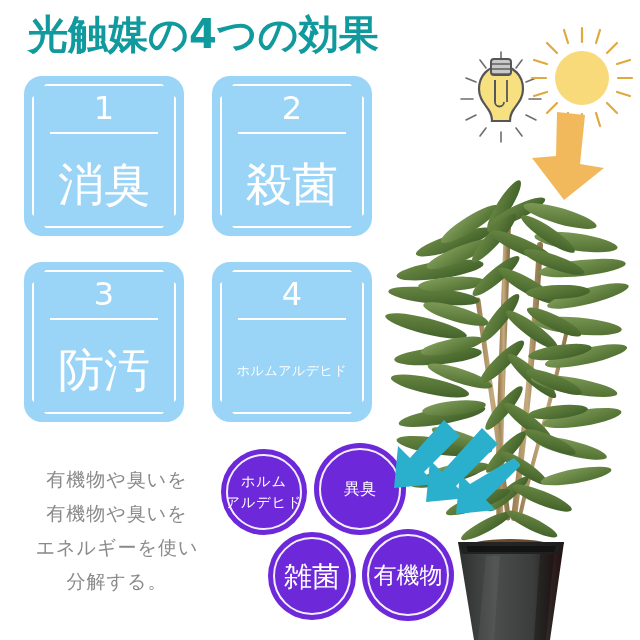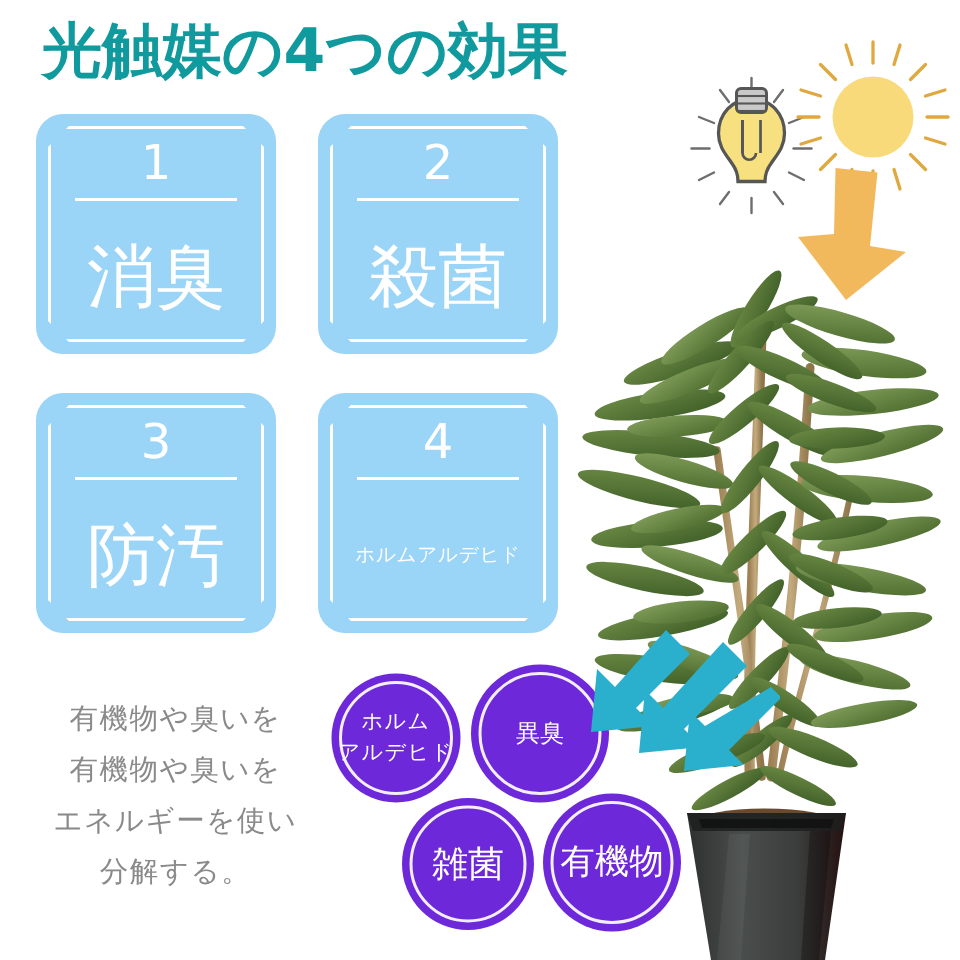--- a/index.html
+++ b/index.html
@@ -69,21 +69,21 @@
   .circle .ring{
     position:absolute;left:5px;top:5px;right:5px;bottom:5px;
     border:2px solid rgba(255,255,255,.92);border-radius:50%;
   }
   .circle .ctext{position:relative;z-index:2;}
   #c1{left:221px;top:449px;width:86px;height:86px;}
   #c1 .ctext{font-size:14px;line-height:21px;letter-spacing:1px;}
   #c2{left:314px;top:443px;width:92px;height:92px;}
   #c2 .ctext{font-size:16px;line-height:28px;}
   #c3{left:268px;top:532px;width:88px;height:88px;}
-  #c3 .ctext{font-size:24px;line-height:27px;}
+  #c3 .ctext{font-size:28px;line-height:27px;}
   #c4{left:362px;top:529px;width:92px;height:92px;}
   #c4 .ctext{font-size:23px;line-height:27px;}
 
   svg{display:block;}
   .abs{position:absolute;}
 </style>
 </head>
 <body>
 
 <div id="stage">

